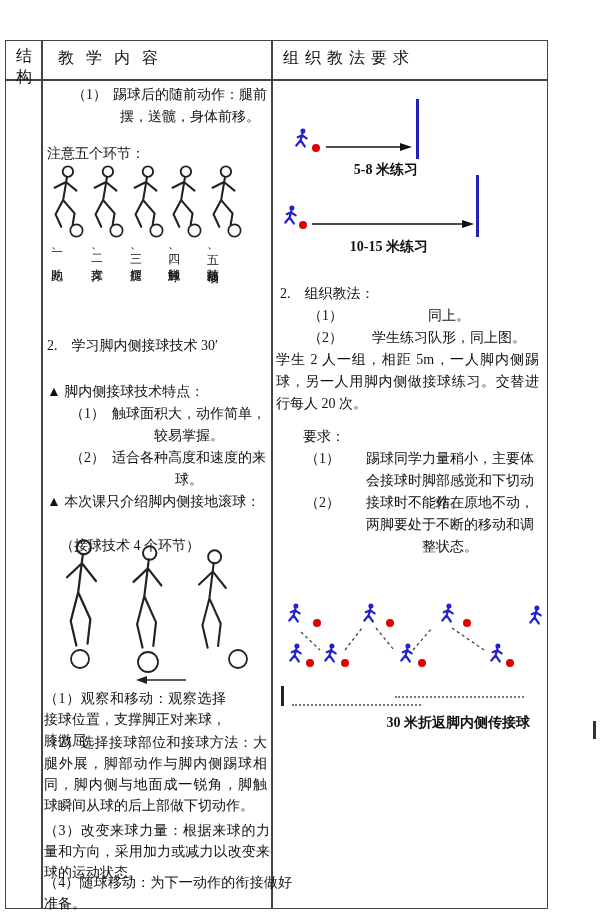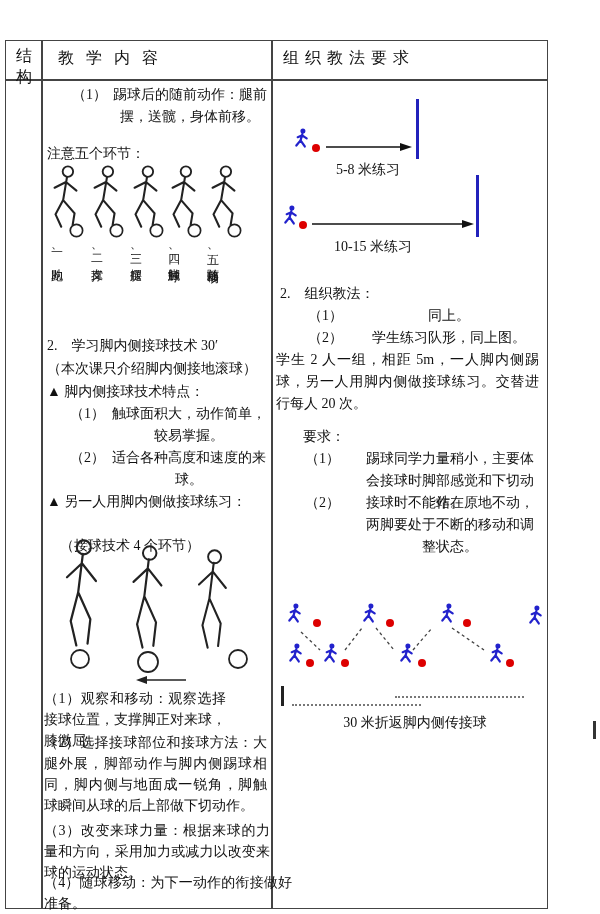--- a/index.html
+++ b/index.html
@@ -19,21 +19,21 @@
   .hdr-method{left:283px;top:47px;letter-spacing:1px;white-space:nowrap;}
   
   .row{display:flex;}
   .row .n{flex:0 0 40px;}
   .row .x{flex:1;text-align:center;}
   
   .dot{width:8px;height:8px;border-radius:50%;background:#dd0000;}
   .goal{width:3px;background:#2222bb;}
   .runner{color:#2222cc;}
   .vlabel{writing-mode:vertical-rl;font-size:12px;line-height:14px;letter-spacing:1px;height:72px;}
-  .cap{text-align:center;}
+  .cap{text-align:right;font-weight:bold;}
   .dotline{border-top:2px dotted #777;height:0;}
   .tick{width:2.5px;background:#222;}
   .stray{width:3px;height:18px;background:#333;}
 </style>
 </head>
 <body>
 
 <svg width="0" height="0" style="position:absolute">
   <defs>
     <symbol id="runner" viewBox="0 0 16 22">
@@ -79,33 +79,32 @@
     <use href="#kicker" x="160" y="2" width="38" height="76"></use>
   </svg>
 
   <div class="abs vlabel" style="left:50px;top:245px">一、助跑</div>
   <div class="abs vlabel" style="left:90px;top:245px">二、支撑</div>
   <div class="abs vlabel" style="left:129px;top:245px">三、摆腿</div>
   <div class="abs vlabel" style="left:167px;top:245px">四、脚触球</div>
   <div class="abs vlabel" style="left:206px;top:245px">五、随前移动</div>
 
   <div class="abs t" style="left:47px;top:335px">2.　学习脚内侧接球技术 30′</div>
-  <div class="abs t" style="left:47px;top:358px">（本次课只介绍脚内侧接地滚球）</div>
   <div class="abs t" style="left:47px;top:381px">▲ 脚内侧接球技术特点：</div>
 
   <div class="abs t row" style="left:70px;top:403px;width:198px">
     <span class="n">（1）</span>
     <span class="x just">触球面积大，动作简单，较易掌握。</span>
   </div>
   <div class="abs t row" style="left:70px;top:447px;width:198px">
     <span class="n">（2）</span>
     <span class="x just">适合各种高度和速度的来球。</span>
   </div>
 
-  <div class="abs t" style="left:47px;top:491px">▲ 另一人用脚内侧做接球练习：</div>
+  <div class="abs t" style="left:47px;top:491px">▲ 本次课只介绍脚内侧接地滚球：</div>
   <div class="abs t" style="left:60px;top:535px">（接球技术 4 个环节）</div>
 
   <svg class="abs" style="left:48px;top:535px" width="205" height="152">
     <use href="#receiver" x="5" y="4" width="56" height="112"></use>
     <use href="#receiver" x="72" y="10" width="54" height="108"></use>
     <use href="#receiver" x="138" y="14" width="52" height="104"></use>
     <circle cx="32" cy="124" r="9" fill="none" stroke="#222" stroke-width="1.8"></circle>
     <circle cx="100" cy="127" r="10" fill="none" stroke="#222" stroke-width="1.8"></circle>
     <circle cx="190" cy="124" r="9" fill="none" stroke="#222" stroke-width="1.8"></circle>
     <g>

